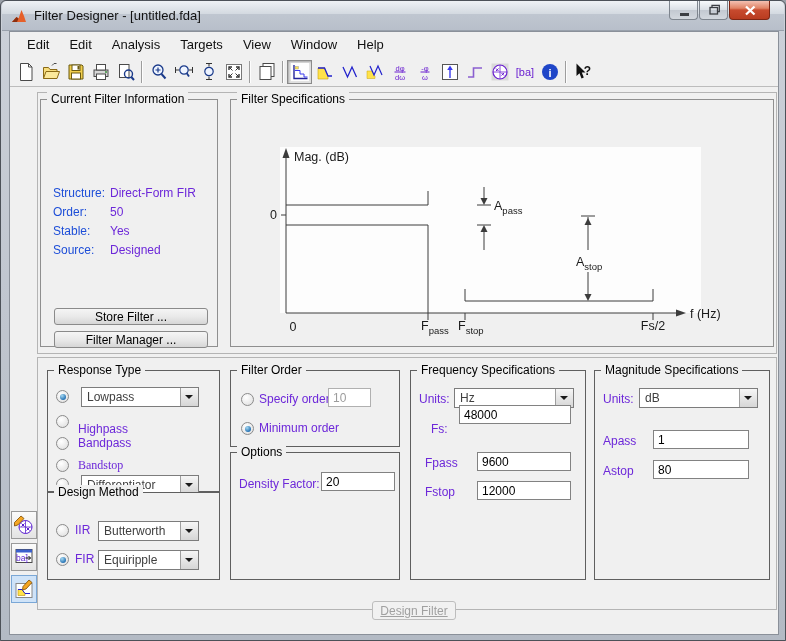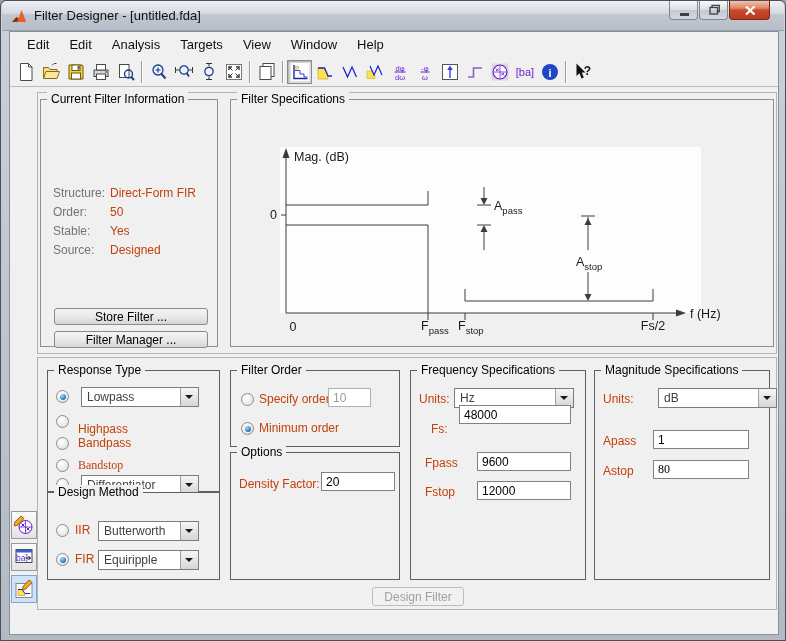--- a/index.html
+++ b/index.html
@@ -27,22 +27,22 @@
   .tbtn{width:25px;height:24px;display:flex;align-items:center;justify-content:center;border:1px solid transparent;box-sizing:border-box;}
   .tbtn.pressed{border:1px solid #8a8a8a;background:#e2e2e2;box-shadow:inset 1px 1px 2px rgba(0,0,0,.25);}
   .tsep{width:1px;height:22px;background:#9d9d9d;border-right:1px solid #fdfdfd;margin:0 3px;}
   .ticon{display:flex;}
   
   .region{position:absolute;border:1px solid #b4b4b4;box-sizing:border-box;}
   
   .gb{position:absolute;border:1px solid #5f5f5f;box-sizing:border-box;background:#f0f0f0;}
   .gb.light{border-color:#8f8f8f;}
   .gb>.lg{position:absolute;top:-8px;left:6px;background:#f0f0f0;padding:0 4px;font-size:12px;color:#000;white-space:nowrap;}
-  .lbl{position:absolute;font-size:12px;color:#c2410c;white-space:nowrap;}
-  .lbl.blue{color:#737373;}
+  .lbl{position:absolute;font-size:12px;color:#6d28d9;white-space:nowrap;}
+  .lbl.blue{color:#1d4ed8;}
   
   .radio{position:absolute;width:13px;height:13px;border-radius:50%;border:1px solid #8b8b8b;
     background:radial-gradient(circle at 38% 32%,#ffffff,#dcdcdc);box-sizing:border-box;}
   .radio.checked::after{content:"";position:absolute;left:2.5px;top:2.5px;width:6px;height:6px;border-radius:50%;
     background:radial-gradient(circle at 35% 30%,#a6d9f2,#1f6db0 75%);}
   .combo{position:absolute;height:20px;background:#fff;border:1px solid #7c7c7c;box-sizing:border-box;}
   .combo .cv{position:absolute;left:5px;top:2px;font-size:12px;color:#404040;white-space:nowrap;}
   .combo .cb{position:absolute;right:0;top:0;width:17px;bottom:0;background:linear-gradient(180deg,#f6f6f6,#d6d6d6);border-left:1px solid #9e9e9e;}
   .combo .cb::after{content:"";position:absolute;left:4px;top:7px;border:4px solid transparent;border-top-color:#1a1a1a;}
   .tf{position:absolute;height:19px;border:1px solid #828282;background:#fff;color:#000;
@@ -428,31 +428,31 @@
       <input class="tf" style="left: 48px; top: 34px; width: 112px;" value="48000">
       <div class="lbl" style="left:14px;top:85px;">Fpass</div>
       <input class="tf" style="left: 66px; top: 81px; width: 94px;" value="9600">
       <div class="lbl" style="left:14px;top:114px;">Fstop</div>
       <input class="tf" style="left: 66px; top: 110px; width: 94px;" value="12000">
     </div>
 
     <div class="gb" style="left:584px;top:338px;width:176px;height:210px;">
       <span class="lg">Magnitude Specifications</span>
       <div class="lbl" style="left:8px;top:21px;">Units:</div>
-      <div class="combo" style="left:44px;top:17px;width:119px;margin-left:19px;">
+      <div class="combo" style="left:44px;top:17px;width:119px;">
         <span class="cv">dB</span>
         <span class="cb"></span>
       </div>
       <div class="lbl" style="left:8px;top:63px;">Apass</div>
       <input class="tf" style="left: 58px; top: 59px; width: 96px;" value="1">
       <div class="lbl" style="left:8px;top:93px;">Astop</div>
-      <input class="tf" style="left: 58px; top: 89px; width: 96px; font-family: Liberation Serif, serif;" value="80">
-    </div>
-
-    <button class="pbtn dis" style="left:362px;top:555px;width:92px;height:19px;">Design Filter</button>
+      <input class="tf" style="left: 58px; top: 89px; width: 96px;" value="80">
+    </div>
+
+    <button class="pbtn dis" style="left:362px;top:569px;width:84px;height:19px;text-decoration:underline;">Design Filter</button>
 
     <div id="sidebar">
         <div class="sbtn">
           <span class="ticon">
             <svg width="22" height="22" viewBox="0 0 22 22">
               <circle cx="12.5" cy="13" r="6.5" fill="#fff" stroke="#5a1fd0"></circle>
               <line x1="12.5" y1="6.5" x2="12.5" y2="19.5" stroke="#5a1fd0" stroke-width="0.8"></line>
               <line x1="6" y1="13" x2="19" y2="13" stroke="#5a1fd0" stroke-width="0.8"></line>
               <path d="M8.5 9.5l3 3M11.5 9.5l-3 3M13.5 13.5l3 3M16.5 13.5l-3 3" stroke="#5a1fd0"></path>
               <path d="M1.5 8.5L8 2l3 2.5-6.2 6.5-3.3 1z" fill="#f5a623" stroke="#7a4a00" stroke-width="0.8"></path>

